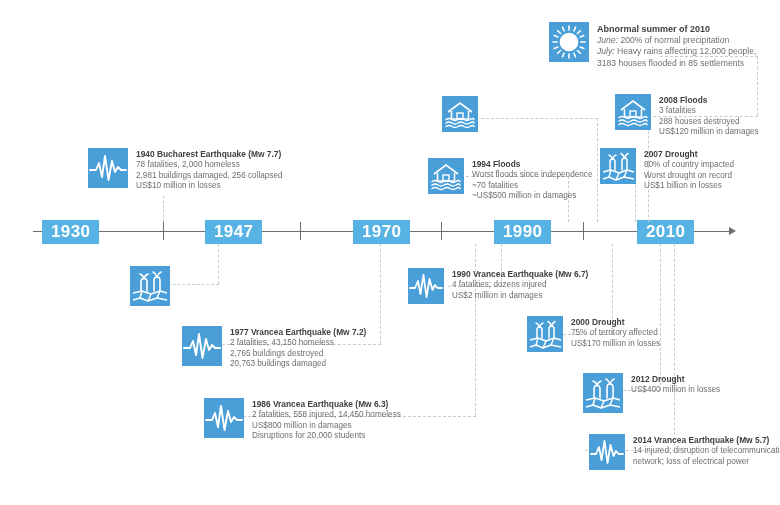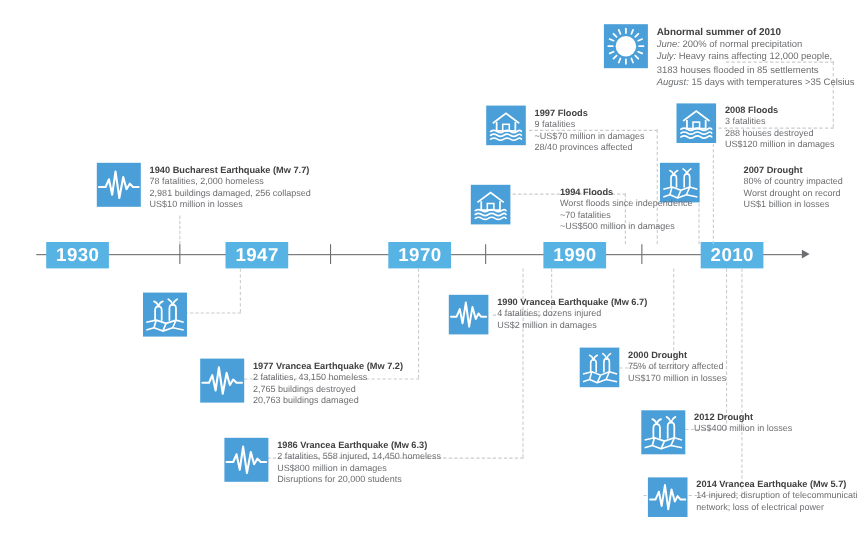--- a/index.html
+++ b/index.html
@@ -192,21 +192,20 @@
           <line x1="31.2" y1="15" x2="34.8" y2="13.5"></line>
         </g>
         <circle cx="20" cy="20" r="9.3" fill="#ffffff"></circle>
       </svg>
     </div>
     <div class="body">
       <div class="title">Abnormal summer of 2010</div>
       <div class="line"><span class="em">June:</span><span> 200% of normal precipitation</span></div>
       <div class="line"><span class="em">July:</span><span> Heavy rains affecting 12,000 people,</span></div>
       <div class="line"><span>3183 houses flooded in 85 settlements</span></div>
-      <div class="line"><span class="em">August:</span><span> 15 days with temperatures &gt;35 Celsius</span></div>
     </div>
   </div>
 
   <div class="event" style="left:615px; top:94px;">
     <div class="icon">
       <svg width="36" height="36" viewBox="0 0 36 36">
         <path d="M6 16 L18 7 L30 16" fill="none" stroke="#ffffff" stroke-width="1.6"></path>
         <path d="M9.5 15 L9.5 23 L26.5 23 L26.5 15" fill="none" stroke="#ffffff" stroke-width="1.6"></path>
         <rect x="15" y="17" width="6" height="6" fill="none" stroke="#ffffff" stroke-width="1.4"></rect>
         <g fill="none" stroke="#ffffff" stroke-width="1.5" stroke-linecap="round">
@@ -217,21 +216,21 @@
       </svg>
     </div>
     <div class="body">
       <div class="title">2008 Floods</div>
       <div class="line">3 fatalities</div>
       <div class="line">288 houses destroyed</div>
       <div class="line">US$120 million in damages</div>
     </div>
   </div>
 
-  <div class="event" style="left:600px; top:148px;gap:32px;">
+  <div class="event" style="left:600px; top:148px;">
     <div class="icon">
       <svg width="36" height="36" viewBox="0 0 36 36">
         <g fill="none" stroke="#ffffff" stroke-width="1.5" stroke-linecap="round">
           <path d="M10 22 L10 14 q0 -3 2.5 -3 q2.5 0 2.5 3 L15 22"></path>
           <path d="M12.5 11 q-1 -3 -3.5 -4"></path>
           <path d="M12.5 11 q1 -3 3.5 -4"></path>
           <path d="M22 22 L22 13 q0 -3 2.5 -3 q2.5 0 2.5 3 L27 22"></path>
           <path d="M24.5 10 q-1 -3 -3.5 -4.5"></path>
           <path d="M24.5 10 q1 -3 3.5 -4.5"></path>
         </g>
@@ -258,29 +257,23 @@
         <path d="M6 16 L18 7 L30 16" fill="none" stroke="#ffffff" stroke-width="1.6"></path>
         <path d="M9.5 15 L9.5 23 L26.5 23 L26.5 15" fill="none" stroke="#ffffff" stroke-width="1.6"></path>
         <rect x="15" y="17" width="6" height="6" fill="none" stroke="#ffffff" stroke-width="1.4"></rect>
         <g fill="none" stroke="#ffffff" stroke-width="1.5" stroke-linecap="round">
           <path d="M4 23.5 q3 -2 6 0 t6 0 t6 0 t6 0 t4 0"></path>
           <path d="M4 27 q3 -2 6 0 t6 0 t6 0 t6 0 t4 0"></path>
           <path d="M4 30.5 q3 -2 6 0 t6 0 t6 0 t6 0 t4 0"></path>
         </g>
       </svg>
     </div>
-    <div class="body">
-      <div class="title">1997 Floods</div>
-      <div class="line">9 fatalities</div>
-      <div class="line">~US$70 million in damages</div>
-      <div class="line">28/40 provinces affected</div>
-    </div>
-  </div>
-
-  <div class="event" style="left:428px; top:168px;gap:37px;">
+  </div>
+
+  <div class="event" style="left:428px; top:158px;">
     <div class="icon">
       <svg width="36" height="36" viewBox="0 0 36 36">
         <path d="M6 16 L18 7 L30 16" fill="none" stroke="#ffffff" stroke-width="1.6"></path>
         <path d="M9.5 15 L9.5 23 L26.5 23 L26.5 15" fill="none" stroke="#ffffff" stroke-width="1.6"></path>
         <rect x="15" y="17" width="6" height="6" fill="none" stroke="#ffffff" stroke-width="1.4"></rect>
         <g fill="none" stroke="#ffffff" stroke-width="1.5" stroke-linecap="round">
           <path d="M4 23.5 q3 -2 6 0 t6 0 t6 0 t6 0 t4 0"></path>
           <path d="M4 27 q3 -2 6 0 t6 0 t6 0 t6 0 t4 0"></path>
           <path d="M4 30.5 q3 -2 6 0 t6 0 t6 0 t6 0 t4 0"></path>
         </g>

